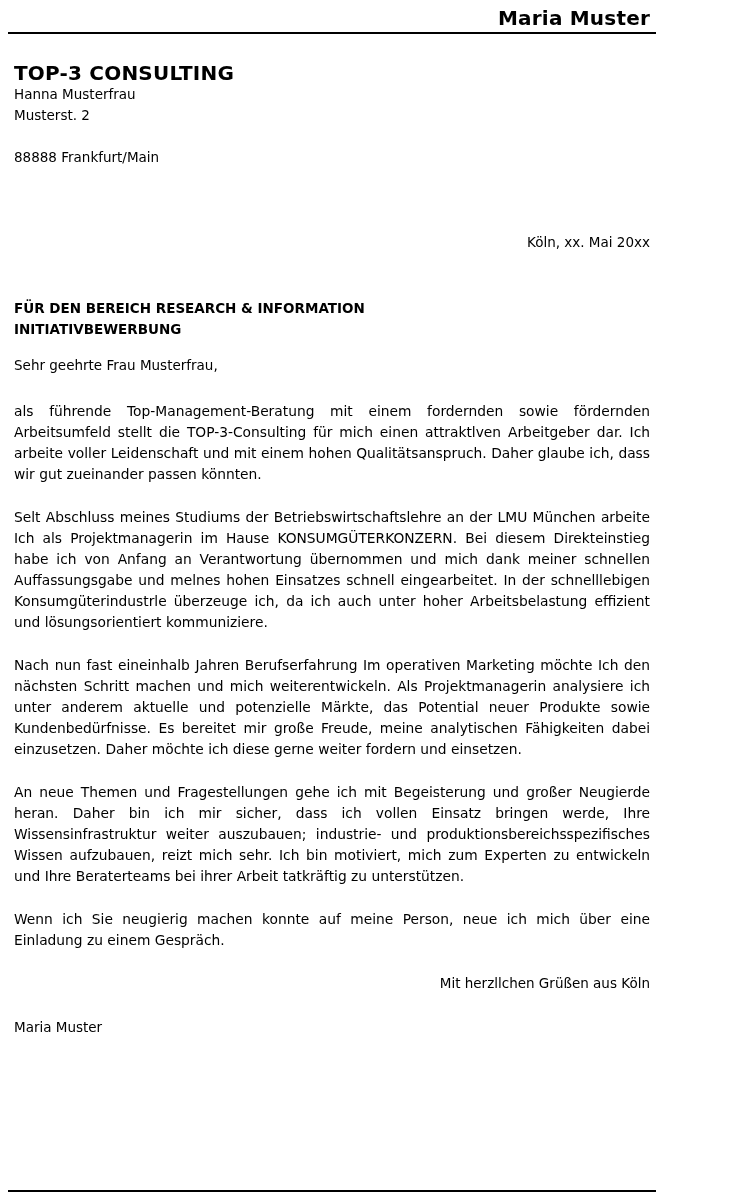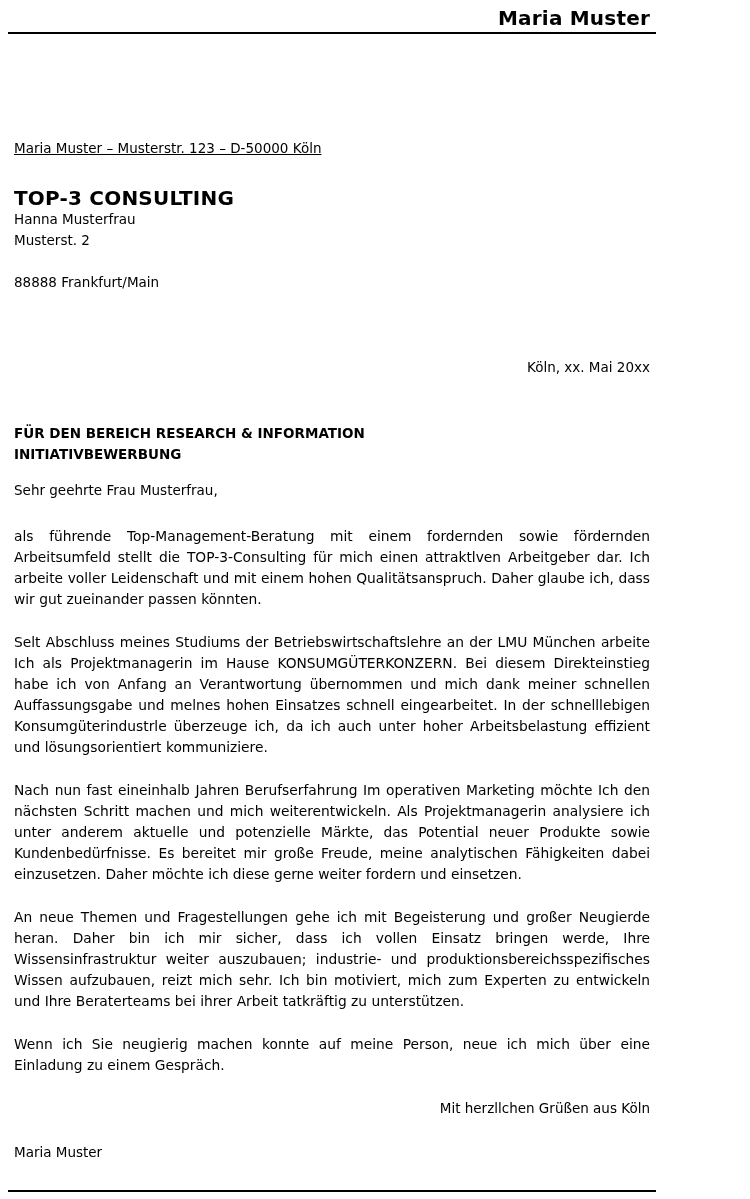--- a/index.html
+++ b/index.html
@@ -103,21 +103,20 @@
 </head>
 <body>
 
 <div class="page">
 
   <header>
     <div class="header-name">Maria Muster</div>
     <hr class="rule">
   </header>
 
-  <div class="sender-line">Maria Muster – Musterstr. 123 – D-50000 Köln</div>
 
   <div class="recipient">
     <div class="company">TOP-3 CONSULTING</div>
     <div class="addr-line">Hanna Musterfrau</div>
     <div class="addr-line">Musterst. 2</div>
     <div class="addr-line city">88888 Frankfurt/Main</div>
   </div>
 
   <div class="date-line">Köln, xx. Mai 20xx</div>
 

